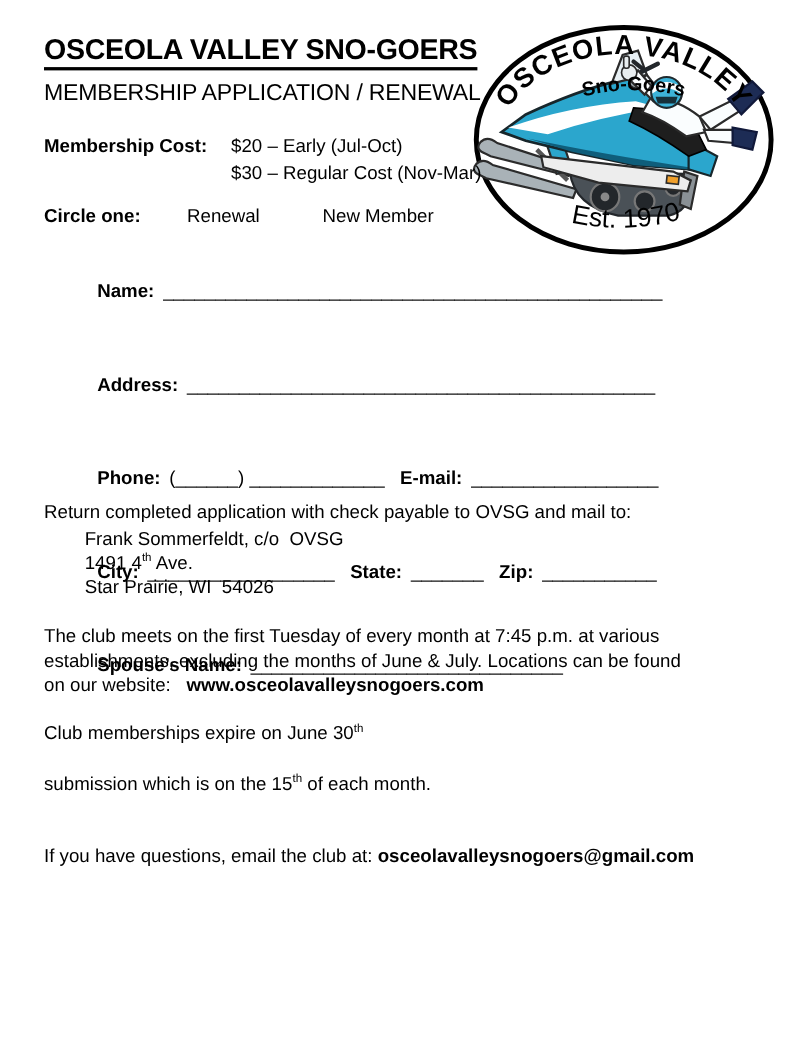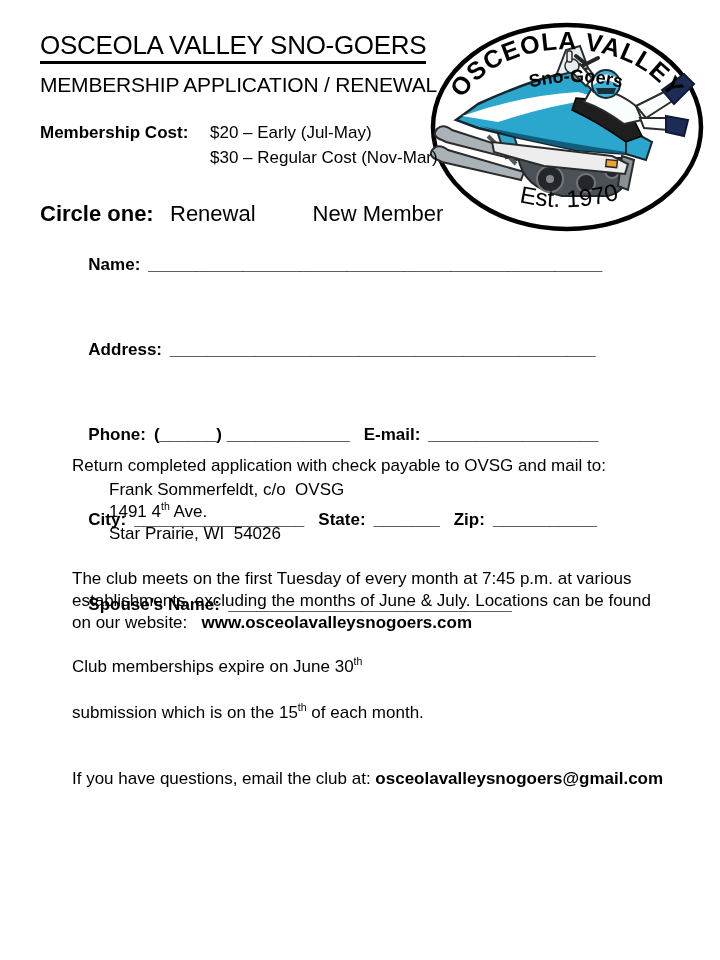--- a/index.html
+++ b/index.html
@@ -6,47 +6,47 @@
   body { background: #ffffff; }
   .page {
     position: relative;
     width: 720px; height: 960px;
     background: #ffffff;
     color: #000;
     font-family: "Liberation Sans", sans-serif;
     overflow: hidden;
   }
   .b { font-weight: bold; }
-  .t { white-space: pre-wrap; margin-left: 32px; }
+  .t { white-space: pre-wrap; }
   .sec { position: absolute; left: 40px; }
   .fs17 { font-size: 17px; line-height: 22px; }
 
   
   #header { top: 30px; }
   .title {
-    font-size: 26px; font-weight: normal; letter-spacing: -0.3px;
+    font-size: 26px; font-weight: bold; letter-spacing: -0.3px;
     display: inline-block; border-bottom: 3px solid #000; padding-bottom: 1px;
     line-height: 30px;
   }
   .subtitle { font-size: 21px; line-height: 26px; margin-top: 8px; letter-spacing: -0.2px; }
 
   
   #cost { top: 120px; display: flex; font-size: 17px; }
   #cost .cost-label { width: 170px; line-height: 25px; }
   #cost .cost-options div { line-height: 25px; }
 
   
-  #circle { top: 204px; font-size: 22px; line-height: 20px; }
+  #circle { top: 187px; font-size: 17px; line-height: 20px; }
   #circle .circle-label { display: inline-block; width: 130px; }
   #circle .opt2 { margin-left: 57px; }
 
   
   #fields { left: 60px; top: 235px; font-size: 17px; }
   .field-row { line-height: 20px; margin-bottom: 25px; white-space: pre-wrap; }
-  .blank { font-weight: bold; letter-spacing: 0; }
+  .blank { font-weight: normal; letter-spacing: 0; }
   .ml8  { margin-left: 8px; }
   .ml14 { margin-left: 14px; }
 
   
   #mailing   { top: 455px; }
   #mailing .indent { margin-left: 37px; margin-top: 2px; }
   #meeting   { top: 568px; }
   #expire    { top: 656px; }
   #dues      { top: 702px; }
   #questions { top: 768px; }
@@ -135,21 +135,21 @@
   </svg>
 
   <div class="sec" id="header">
     <div class="title">OSCEOLA VALLEY SNO-GOERS</div>
     <div class="subtitle">MEMBERSHIP APPLICATION / RENEWAL</div>
   </div>
 
   <div class="sec" id="cost">
     <span class="b cost-label">Membership Cost:</span>
     <div class="cost-options">
-      <div>$20 – Early (Jul-May)</div>
+      <div>$20 – Early (Jul-Oct)</div>
       <div>$30 – Regular Cost (Nov-Mar)</div>
     </div>
   </div>
 
   <div class="sec" id="circle">
     <span class="b circle-label">Circle one:</span><span>Renewal</span><span class="opt2">New Member</span>
   </div>
 
   <div class="sec fs17" id="fields">
     <div class="field-row">

